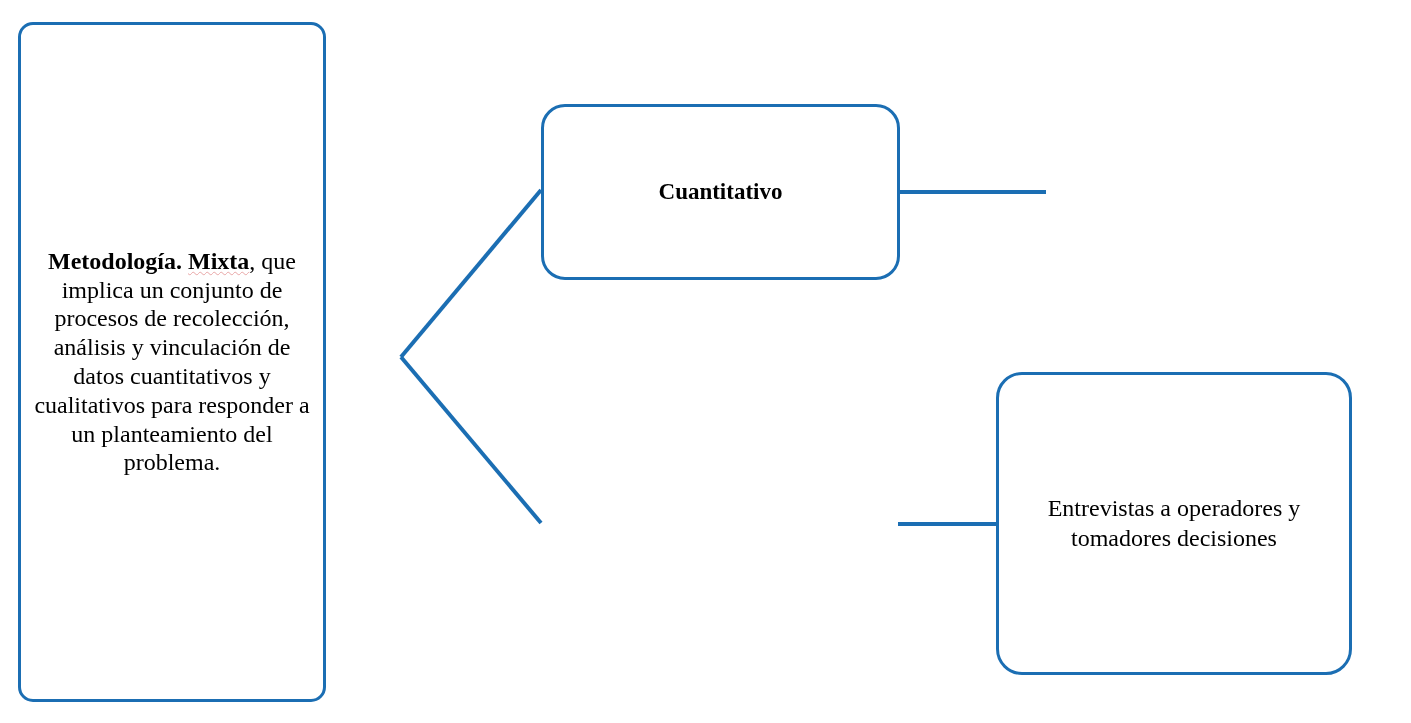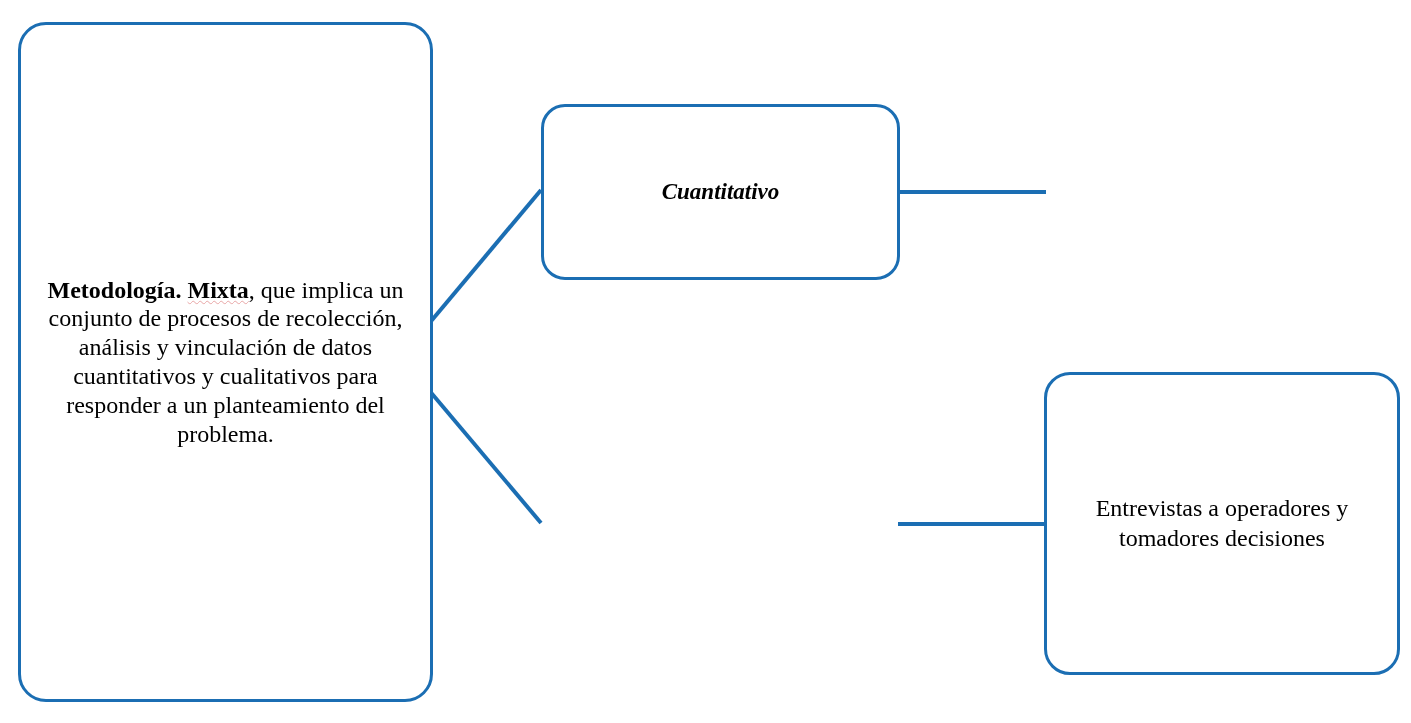--- a/index.html
+++ b/index.html
@@ -50,23 +50,23 @@
     color: #000000;
     line-height: 1.22;
     padding: 0 6px;
     box-sizing: border-box;
   }
 
   
   #node-methodology {
     left: 18px;
     top: 22px;
-    width: 415px;
+    width: 308px;
     height: 680px;
-    border-radius: 28px;
+    border-radius: 15px;
   }
   #node-methodology .node-text {
     font-size: 24px;
     line-height: 1.2;
     padding: 0 10px;
   }
   .strong-lead {
     font-weight: bold;
   }
   .misspell {
@@ -78,21 +78,20 @@
     text-underline-offset: 2px;
   }
 
   
   #node-cuantitativo {
     left: 541px;
     top: 104px;
     width: 359px;
     height: 176px;
     border-radius: 24px;
-    font-style: italic;
   }
   #node-cualitativo {
     left: 541px;
     top: 437px;
     width: 359px;
     height: 173px;
     border-radius: 24px;
   }
   #node-cuantitativo .node-text,
   #node-cualitativo .node-text {
@@ -102,21 +101,21 @@
 
   
   #node-registros {
     left: 1044px;
     top: 41px;
     width: 356px;
     height: 302px;
     border-radius: 26px;
   }
   #node-entrevistas {
-    left: 1044px;
+    left: 996px;
     top: 372px;
     width: 356px;
     height: 303px;
     border-radius: 26px;
   }
   #node-registros .node-text,
   #node-entrevistas .node-text {
     font-size: 24px;
     line-height: 1.24;
     padding: 0 14px;

